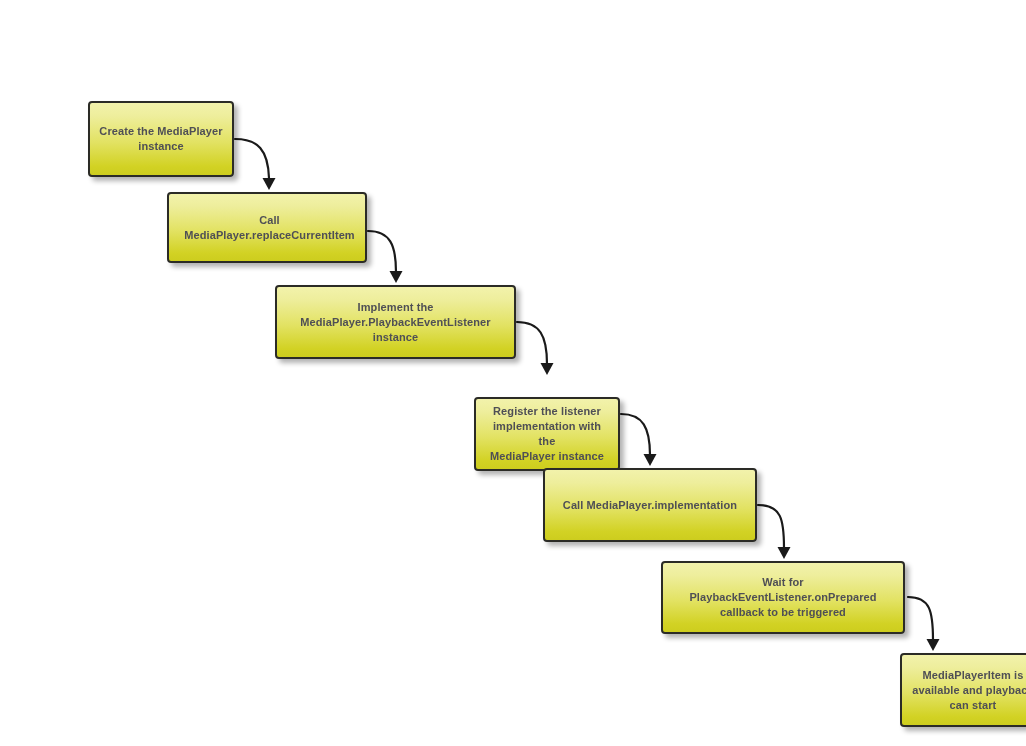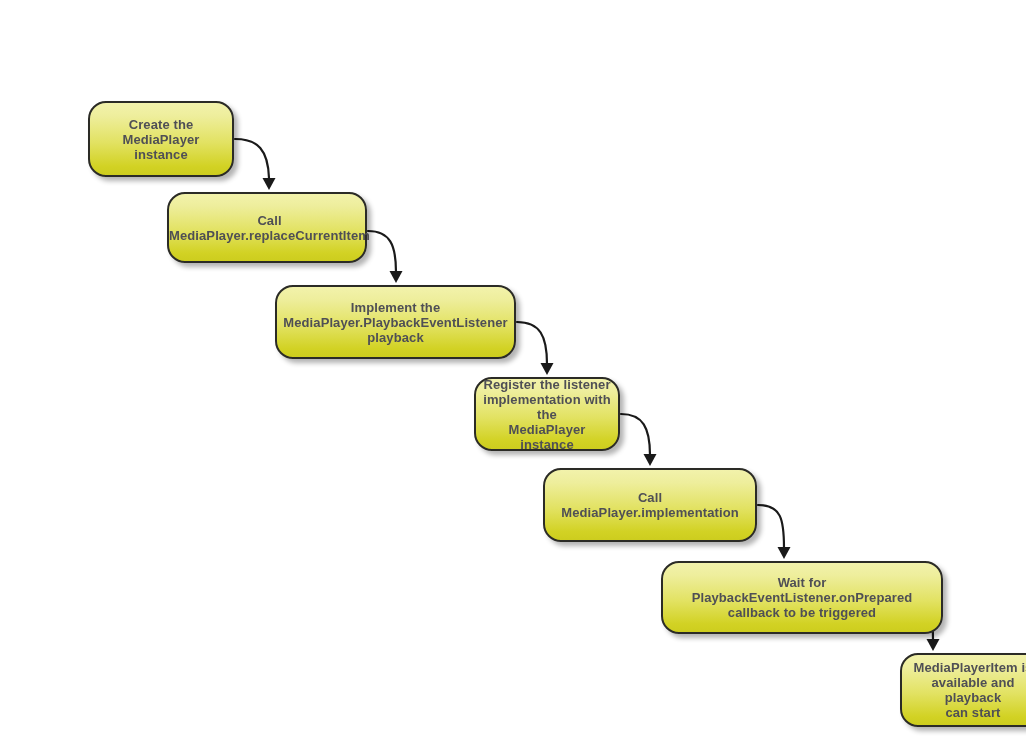--- a/index.html
+++ b/index.html
@@ -22,29 +22,29 @@
     left: 0;
     top: 0;
     width: 1026px;
     height: 746px;
     pointer-events: none;
   }
   .node {
     position: absolute;
     box-sizing: border-box;
     border: 2px solid #2b2b26;
-    border-radius: 18px;
+    border-radius: 4px;
     background: linear-gradient(to bottom, #f2f2ab 0%, #eeee9c 18%, #e2e262 55%, #d2d224 88%, #cdcd1e 100%);
     box-shadow: 4px 4px 5px rgba(0,0,0,0.30);
     display: flex;
     align-items: center;
     justify-content: center;
     text-align: center;
     color: #4f4f55;
-    font-size: 13px;
+    font-size: 11px;
     font-weight: bold;
     line-height: 15px;
     letter-spacing: 0.1px;
     padding: 2px 7px;
     white-space: pre-line;
   }
 </style>
 </head>
 <body>
 
@@ -79,26 +79,26 @@
       </g>
   </svg>
 
   <div id="nodes-layer">
       <div class="node" id="node-1" style="left: 88px; top: 101px; width: 146px; height: 76px;">Create the MediaPlayer
 instance</div>
       <div class="node" id="node-2" style="left: 167px; top: 192px; width: 200px; height: 71px; padding-left: 12px;">Call
 MediaPlayer.replaceCurrentItem</div>
       <div class="node" id="node-3" style="left: 275px; top: 285px; width: 241px; height: 74px;">Implement the
 MediaPlayer.PlaybackEventListener
-playback</div>
-      <div class="node" id="node-4" style="left: 474px; top: 377px; width: 146px; height: 74px;">Register the listener
+instance</div>
+      <div class="node" id="node-4" style="left: 474px; top: 397px; width: 146px; height: 74px;">Register the listener
 implementation with the
 MediaPlayer instance</div>
       <div class="node" id="node-5" style="left: 543px; top: 468px; width: 214px; height: 74px;">Call MediaPlayer.implementation</div>
-      <div class="node" id="node-6" style="left: 661px; top: 561px; width: 282px; height: 73px;">Wait for
+      <div class="node" id="node-6" style="left: 661px; top: 561px; width: 244px; height: 73px;">Wait for
 PlaybackEventListener.onPrepared
 callback to be triggered</div>
       <div class="node" id="node-7" style="left: 900px; top: 653px; width: 146px; height: 74px;">MediaPlayerItem is
 available and playback
 can start</div>
     </div>
 
 </div>
 
 </body></html>

